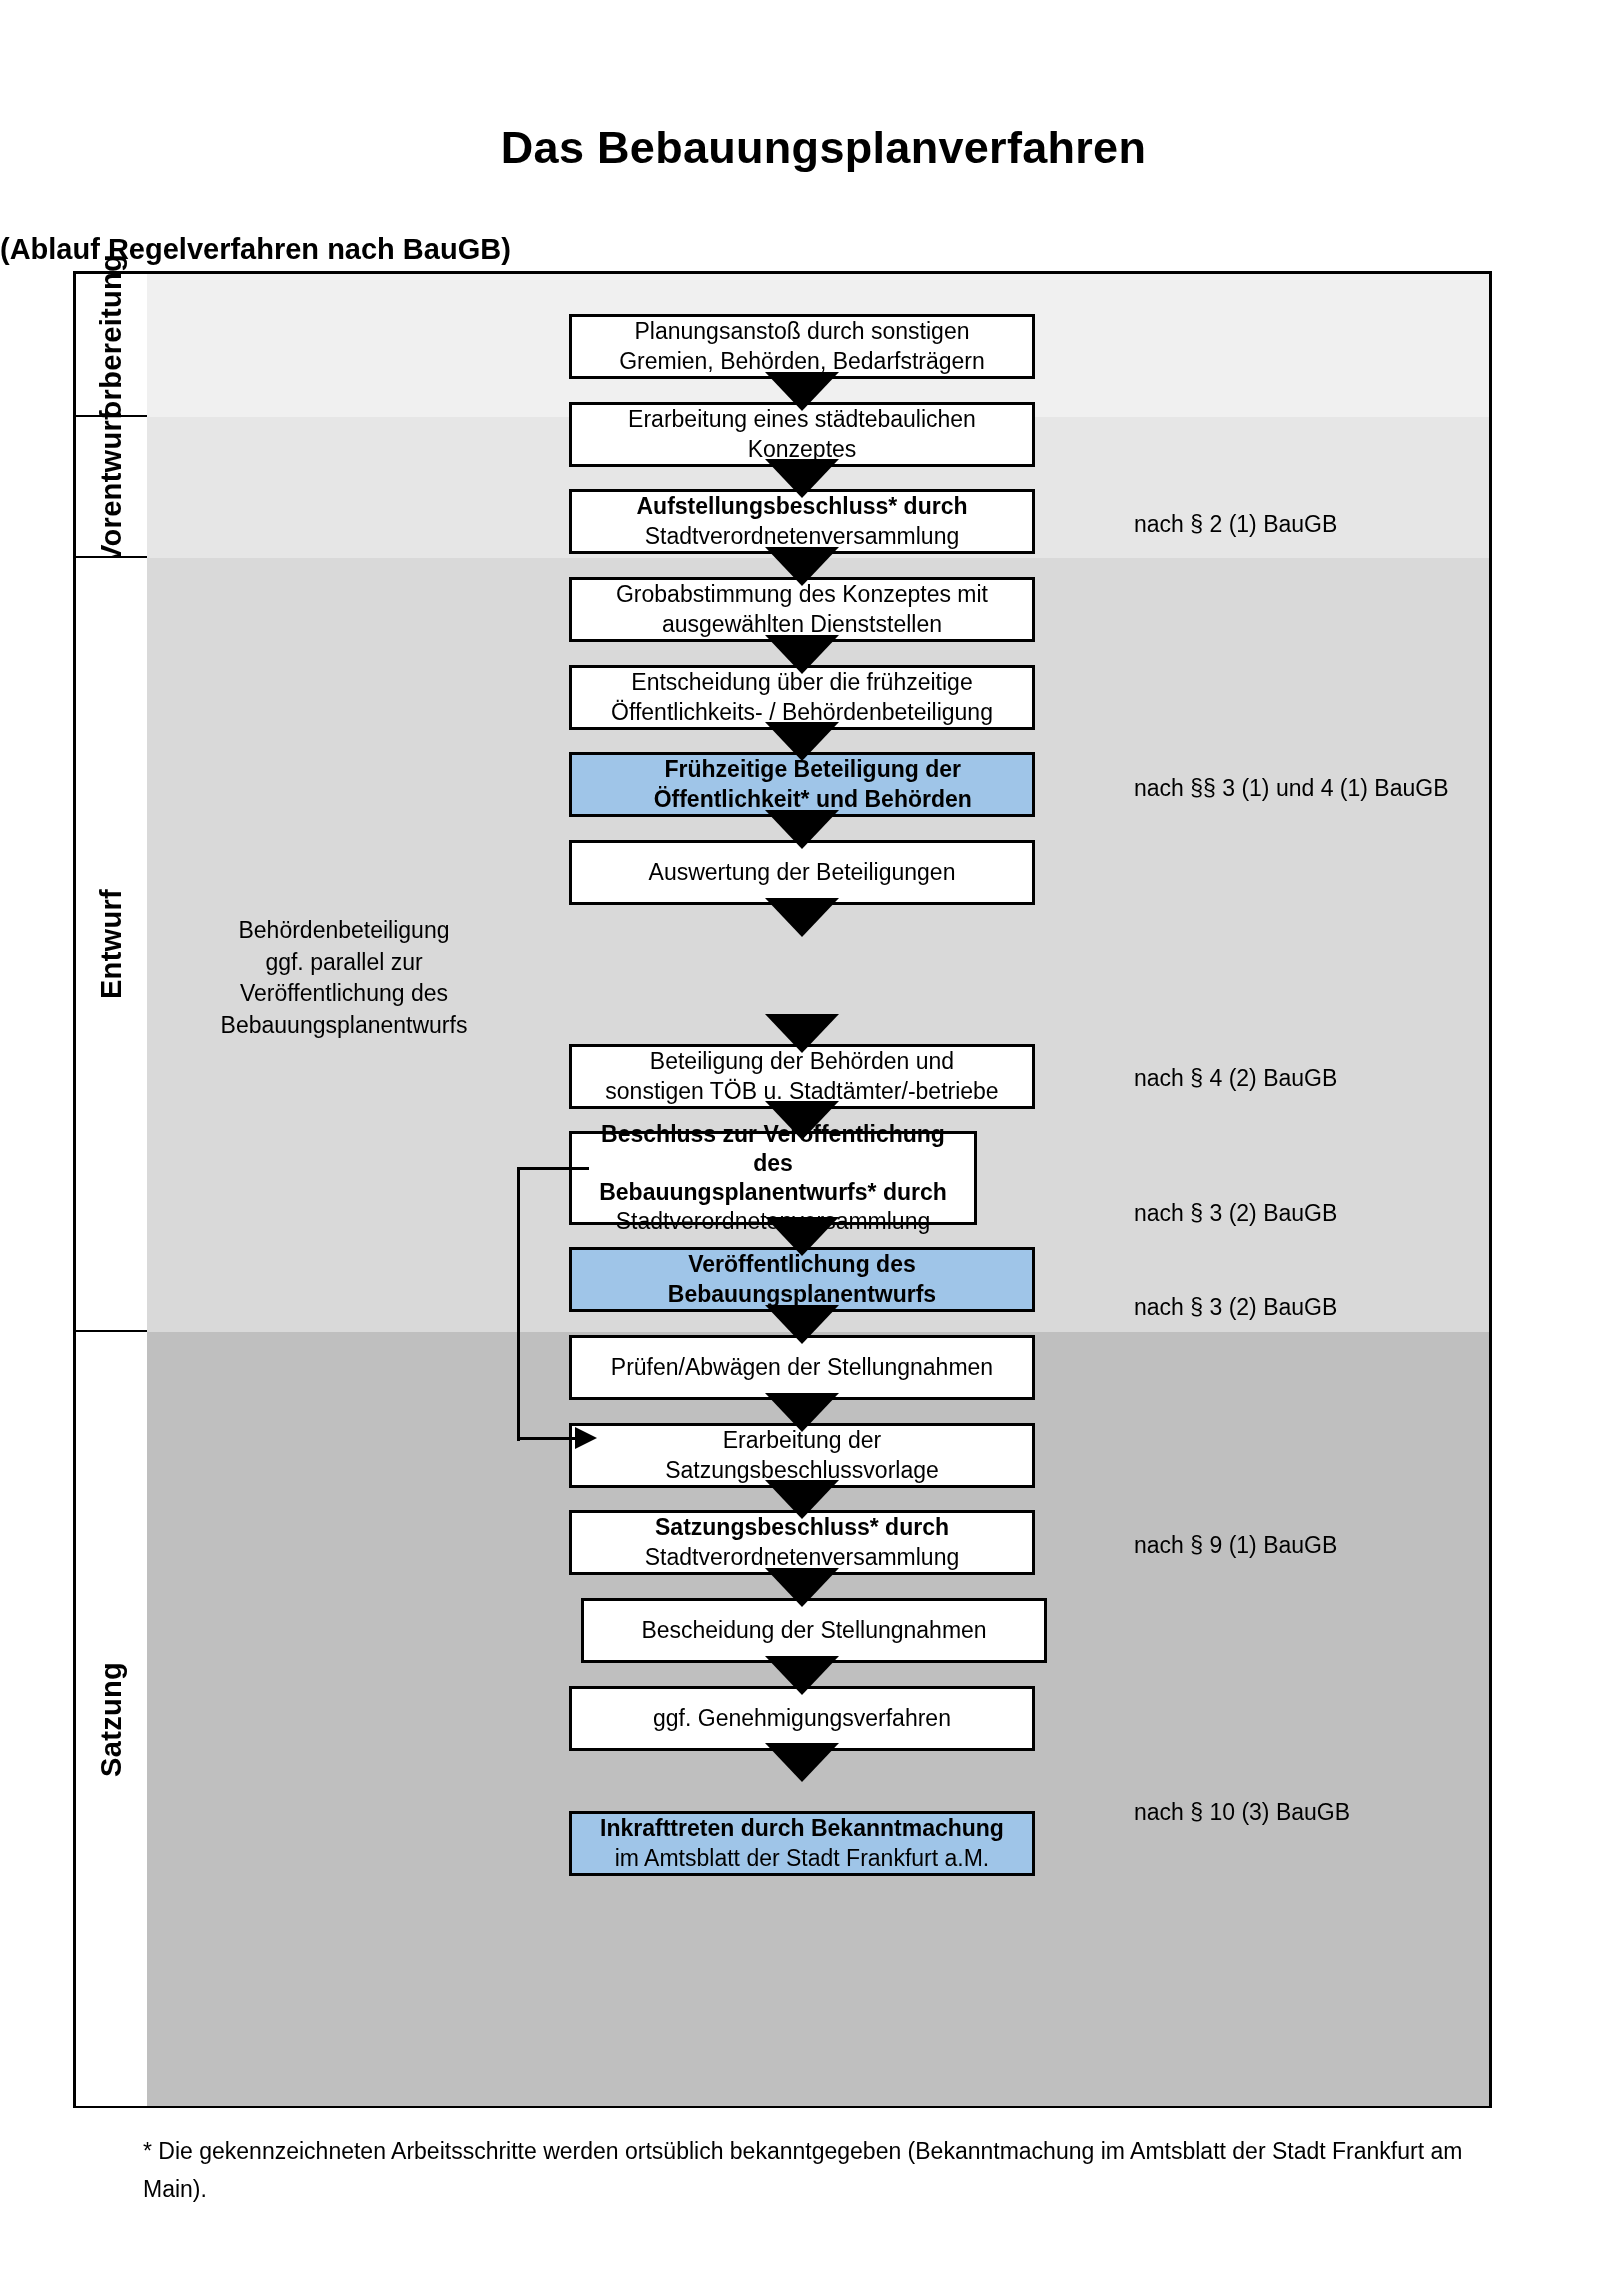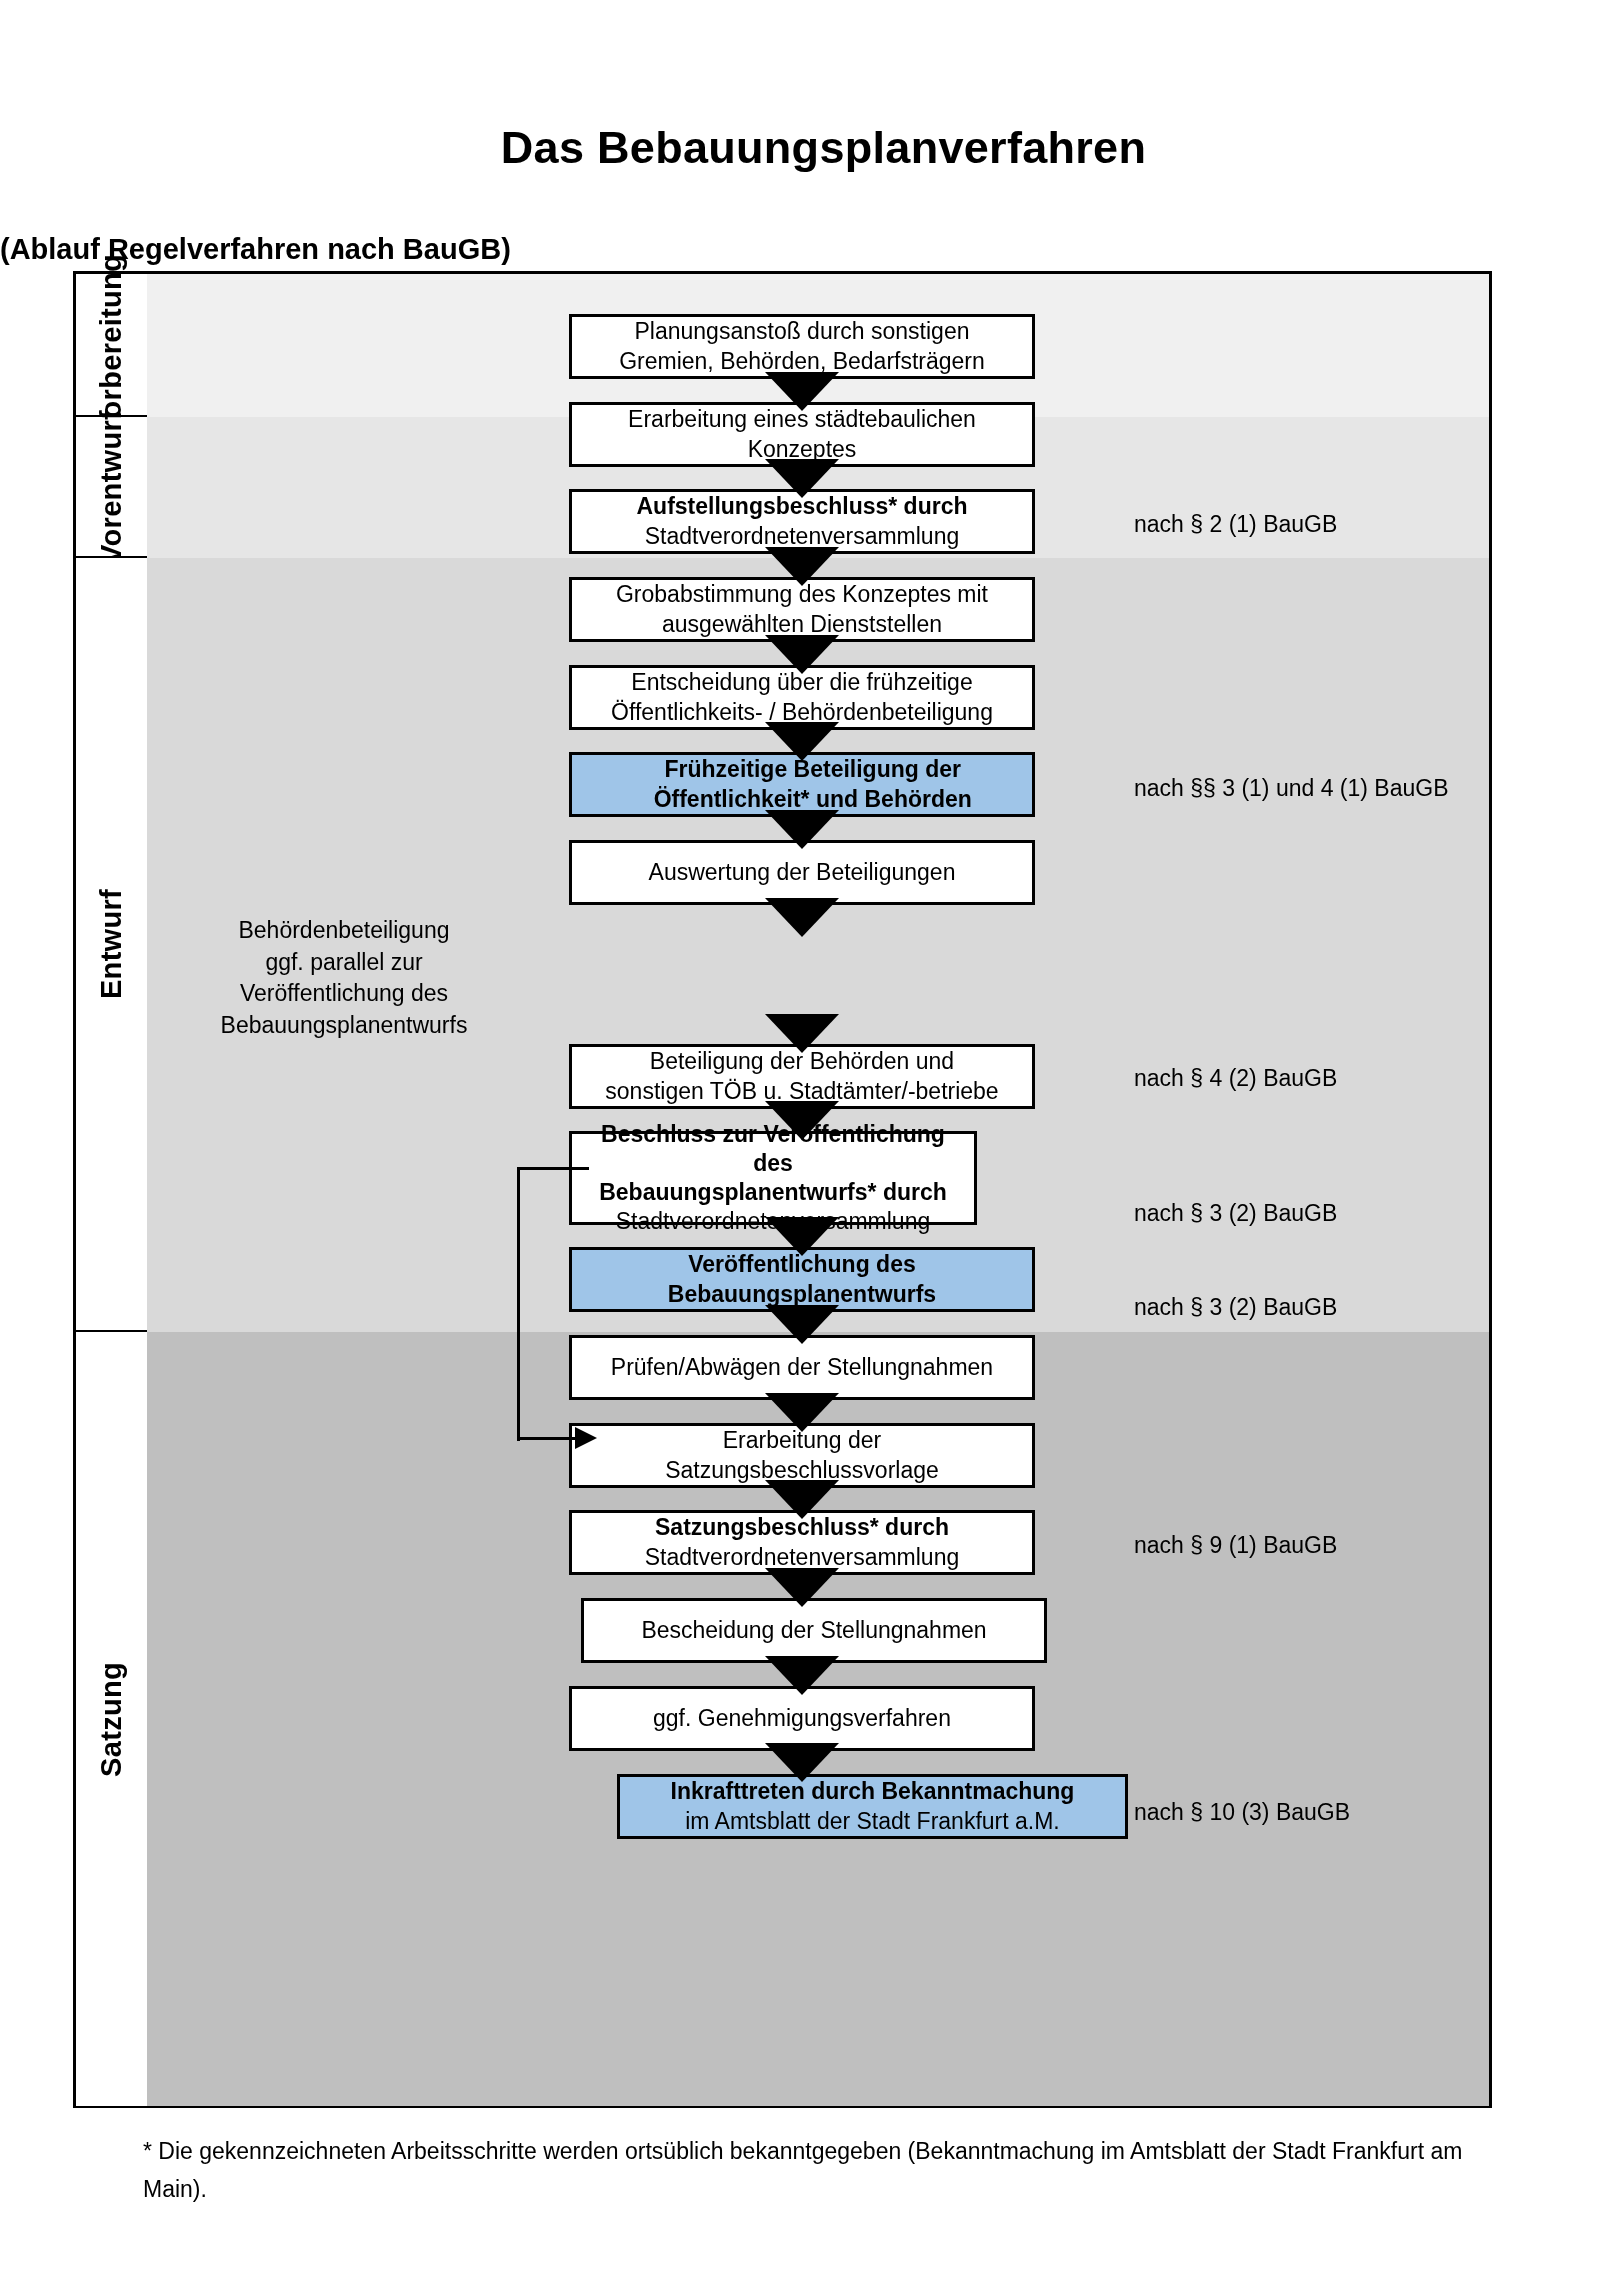--- a/index.html
+++ b/index.html
@@ -282,21 +282,21 @@
   </div>
   <div class="arrow" style="left:689px;top:1382px;"></div>
 
   <div class="pbox" style="left:493px;top:1412px;width:466px;height:65px;">
     <div>
       <div>ggf. Genehmigungsverfahren</div>
     </div>
   </div>
   <div class="arrow" style="left:689px;top:1469px;"></div>
 
-  <div class="pbox blue" style="left:493px;top:1500px;width:511px;height:65px;margin-left:48px;">
+  <div class="pbox blue" style="left:493px;top:1537px;width:466px;height:65px;">
     <div>
       <div><span class="b">Inkrafttreten durch Bekanntmachung</span></div>
       <div>im Amtsblatt der Stadt Frankfurt a.M.</div>
     </div>
   </div>
 
   <div class="note" style="left:1058px;top:237px;">nach § 2 (1) BauGB</div>
   <div class="note" style="left:1058px;top:501px;">nach §§ 3 (1) und 4 (1) BauGB</div>
   <div class="note" style="left:1058px;top:791px;">nach § 4 (2) BauGB</div>
   <div class="note" style="left:1058px;top:926px;">nach § 3 (2) BauGB</div>

